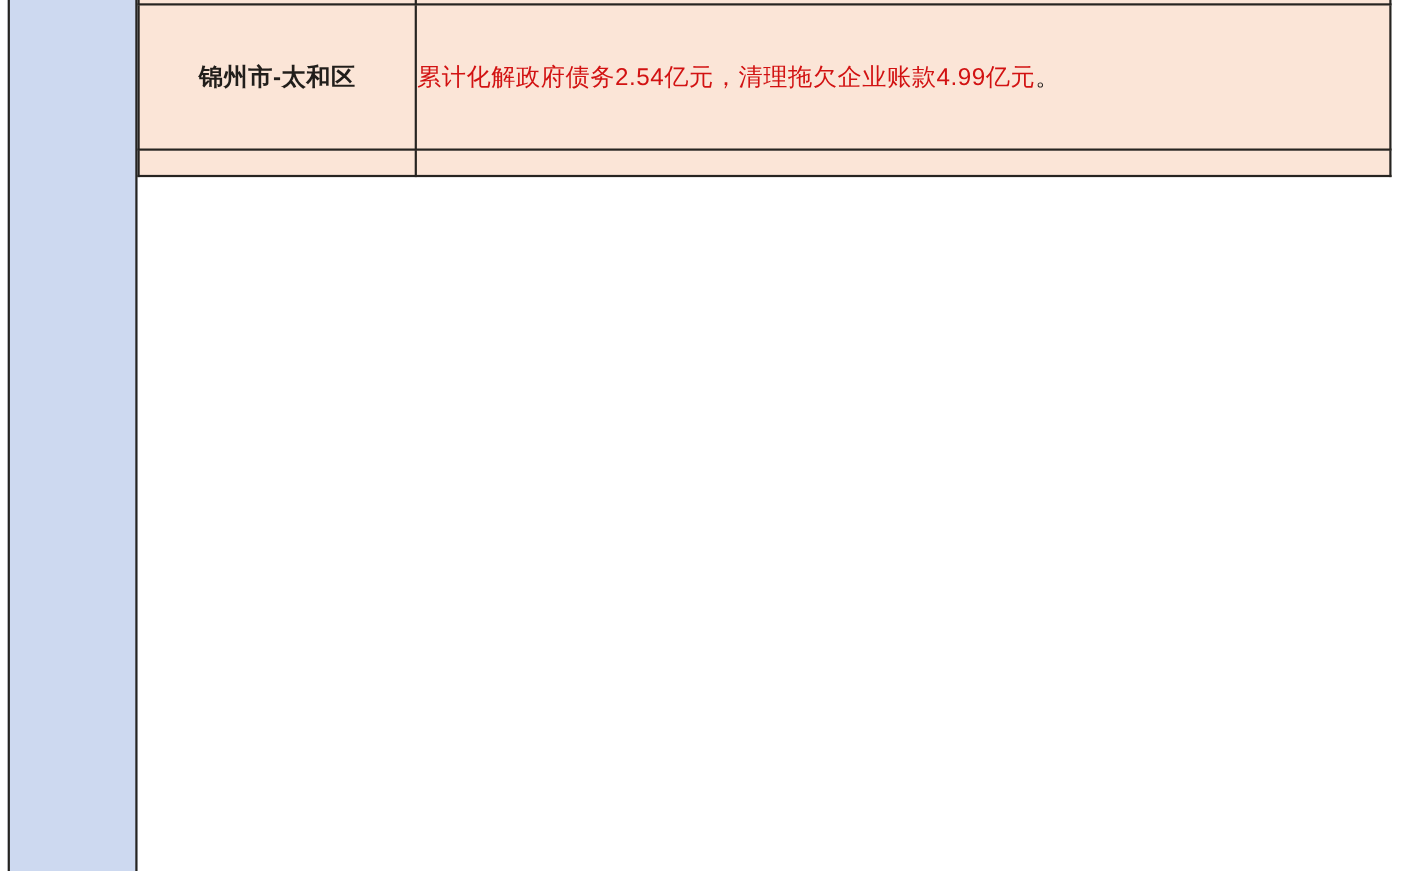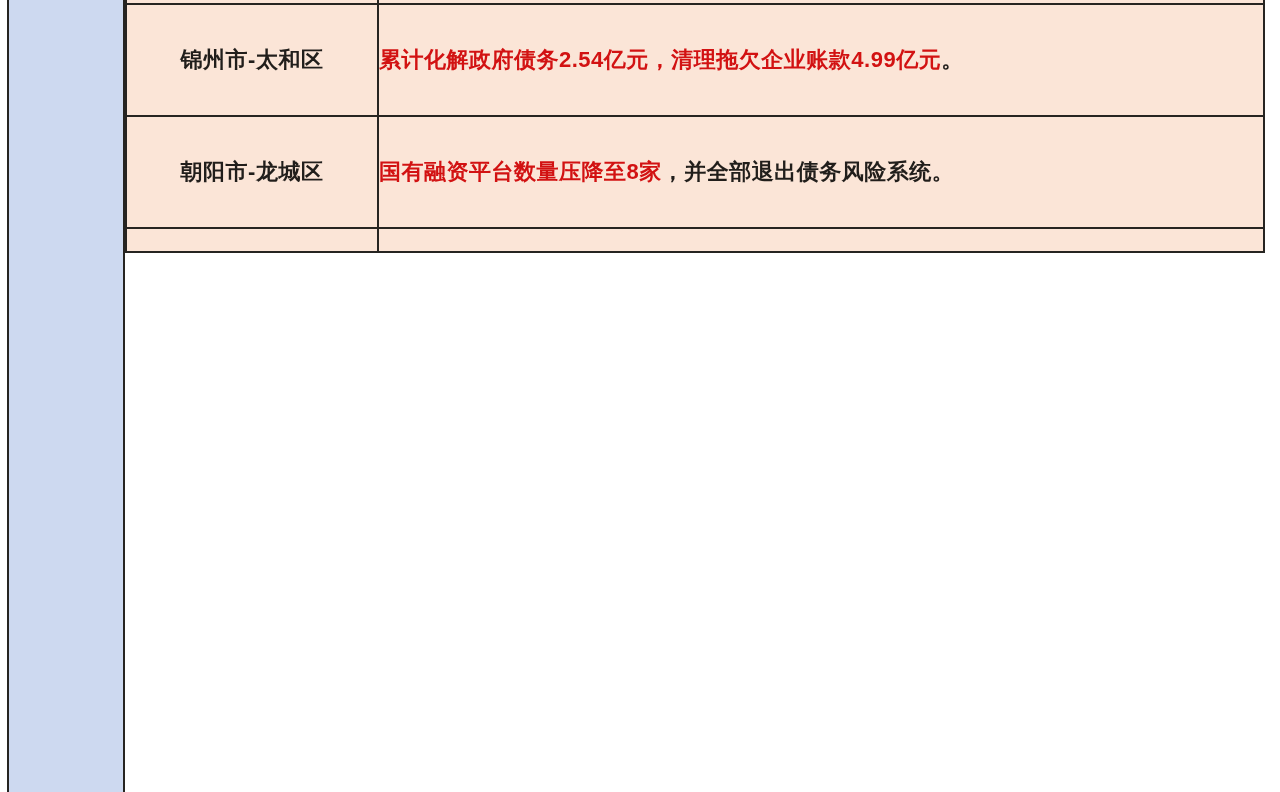--- a/index.html
+++ b/index.html
@@ -39,36 +39,36 @@
   }
   table.grid td {
     border: 2px solid var(--border);
     background: var(--peach);
     padding: 0;
     box-sizing: border-box;
   }
   col.c1 { width: 252px; }
   col.c2 { width: 886px; }
   tr.stub-top td  { height: 12px; }
-  tr.content td   { height: 112px; }
+  tr.content td   { height: 132px; }
   tr.stub-bottom td { height: 24px; }
   td.region {
     text-align: center;
     vertical-align: middle;
     font-size: 22px;
     font-weight: 700;
     color: var(--ink);
     letter-spacing: 0.5px;
   }
   td.desc {
     vertical-align: middle;
     text-align: left;
     padding-left: 4px;
     font-size: 22px;
-    font-weight: 700;
+    font-weight: 400;
     color: var(--ink);
     letter-spacing: 0.5px;
     white-space: nowrap;
   }
   .seg-red   { color: var(--red); }
   .seg-black { color: var(--ink); }
 </style>
 </head>
 <body>
 
@@ -86,24 +86,20 @@
     </tr>
 
     <tr class="content">
       <td class="region"><span>锦州市-太和区</span></td>
       <td class="desc"><span><span class="seg-red">累计化解政府债务2.54亿元，清理拖欠企业账款4.99亿元</span><span class="seg-black">。</span></span></td>
     </tr>
 
 
 
 
-    <tr class="content">
-      <td class="region"><span>朝阳市-龙城区</span></td>
-      <td class="desc"><span><span class="seg-red">国有融资平台数量压降至8家</span><span class="seg-black">，并全部退出债务风险系统。</span></span></td>
-    </tr>
 
 
 
     <tr class="stub-bottom">
       <td></td>
       <td></td>
     </tr>
   </tbody>
 </table>
 

